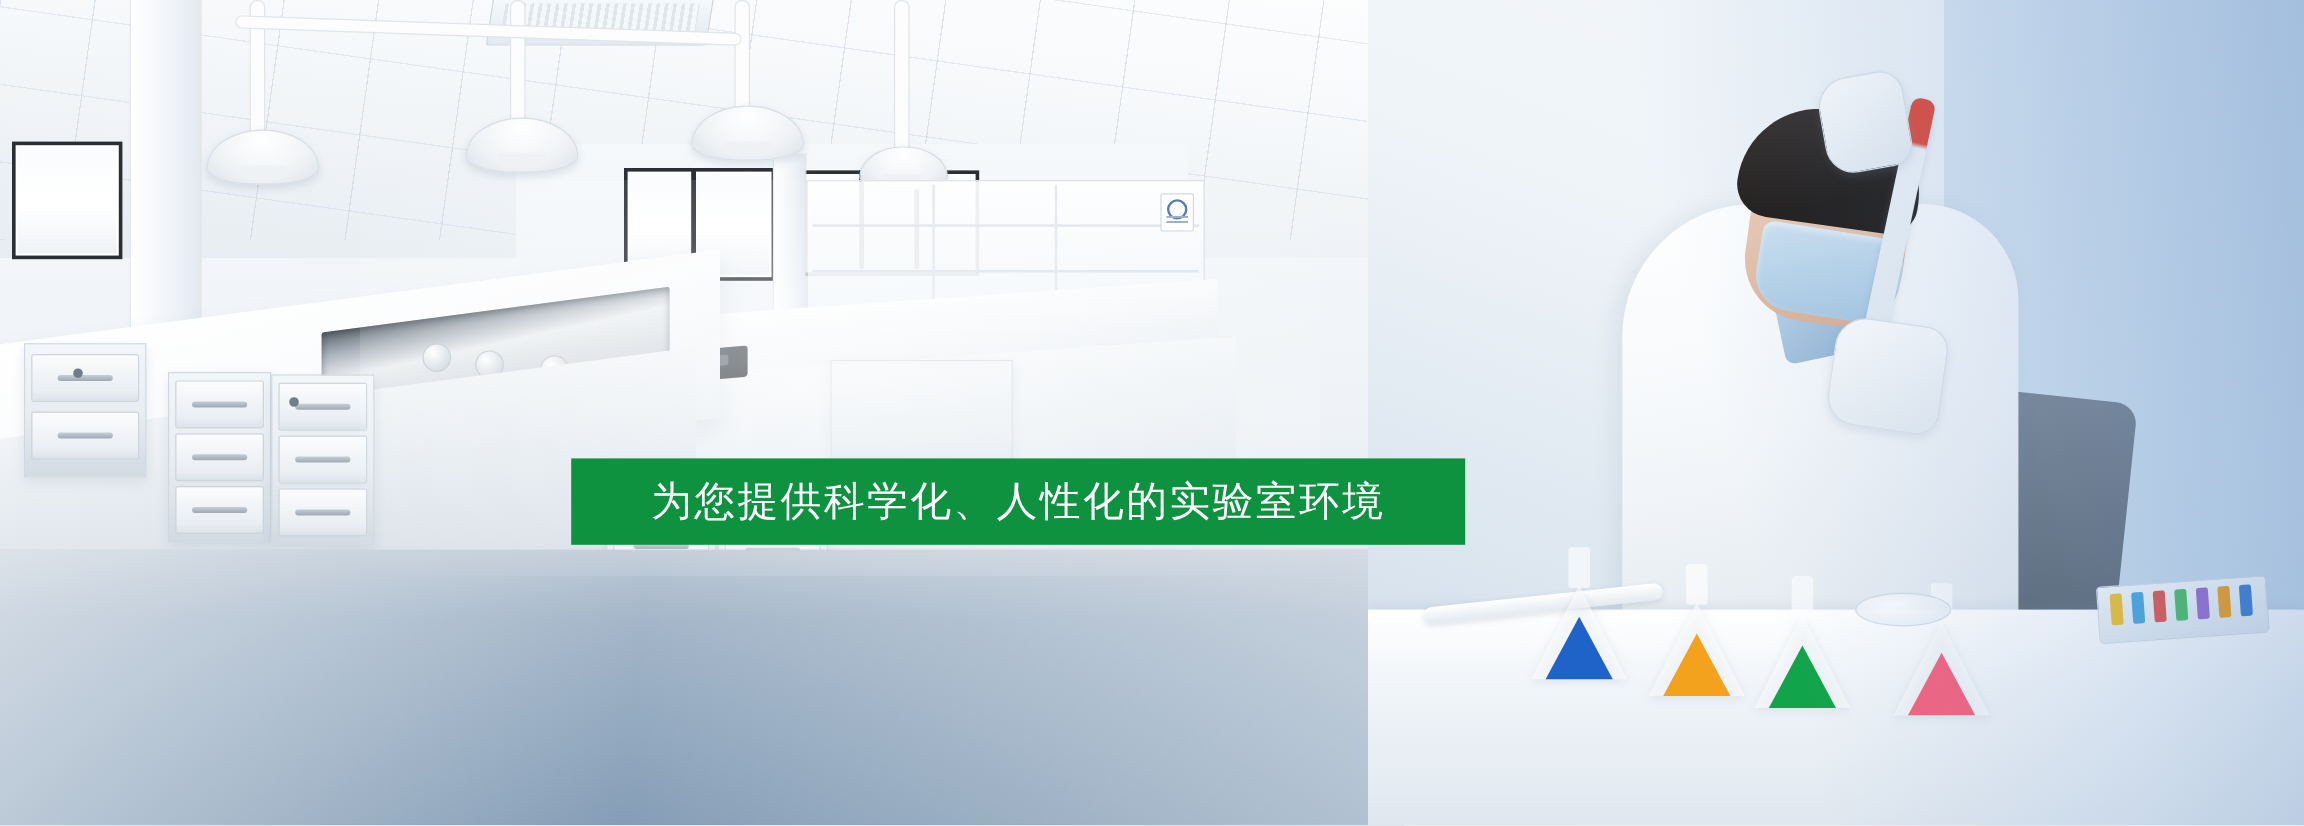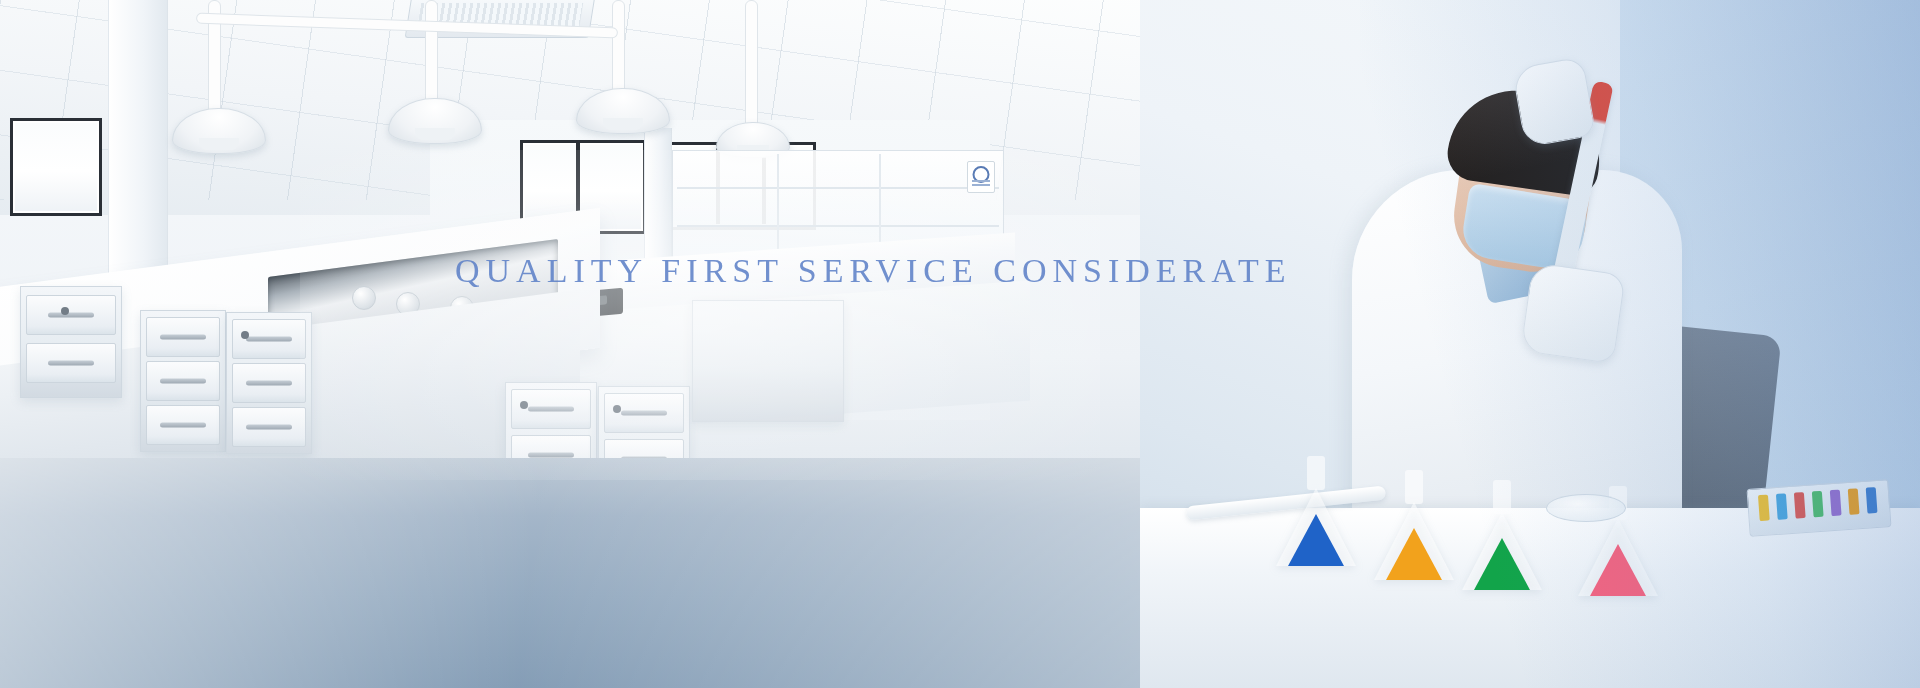--- a/index.html
+++ b/index.html
@@ -490,18 +490,20 @@
       <div class="tube" style="left:64px; background:#4fbf6a;"></div>
       <div class="tube" style="left:82px; background:#9a6fd0;"></div>
       <div class="tube" style="left:100px; background:#f2a21c;"></div>
       <div class="tube" style="left:118px; background:#3f7fd0;"></div>
     </div>
   </div>
 
   <div class="blue-veil"></div>
 
   <div class="copy">
-    <div class="eyebrow">QUALITY FIRST SERVICE CONSIDERATE</div>
-
-
+
+
+    <div class="subbox">
+      <span class="subbox-text">为您提供科学化、人性化的实验室环境</span>
+    </div>
   </div>
 
 </div>
 
 </body></html>

